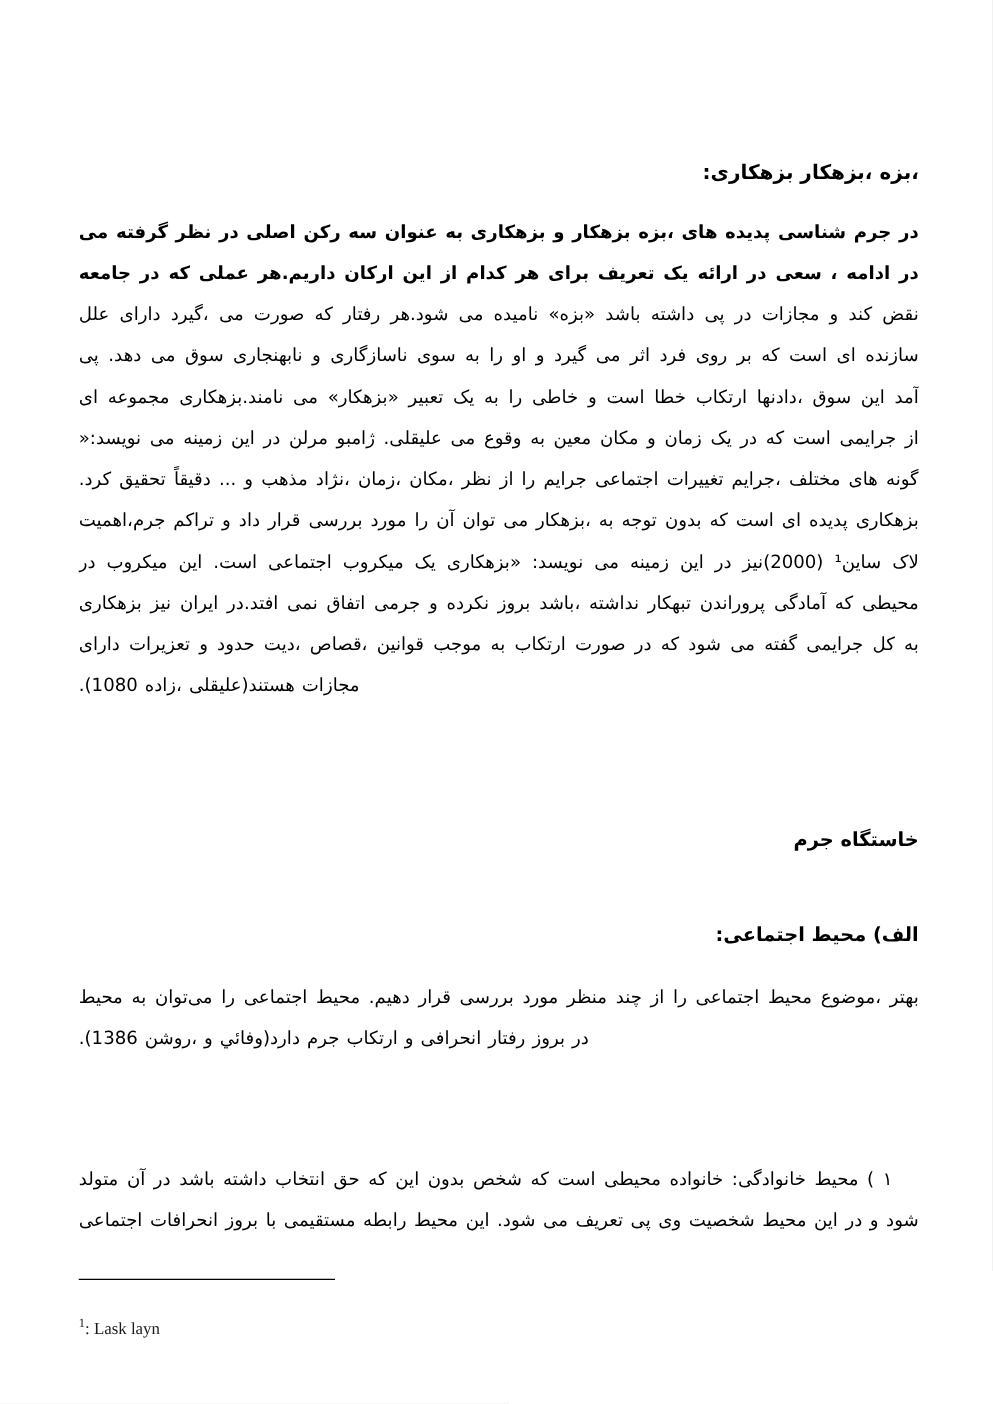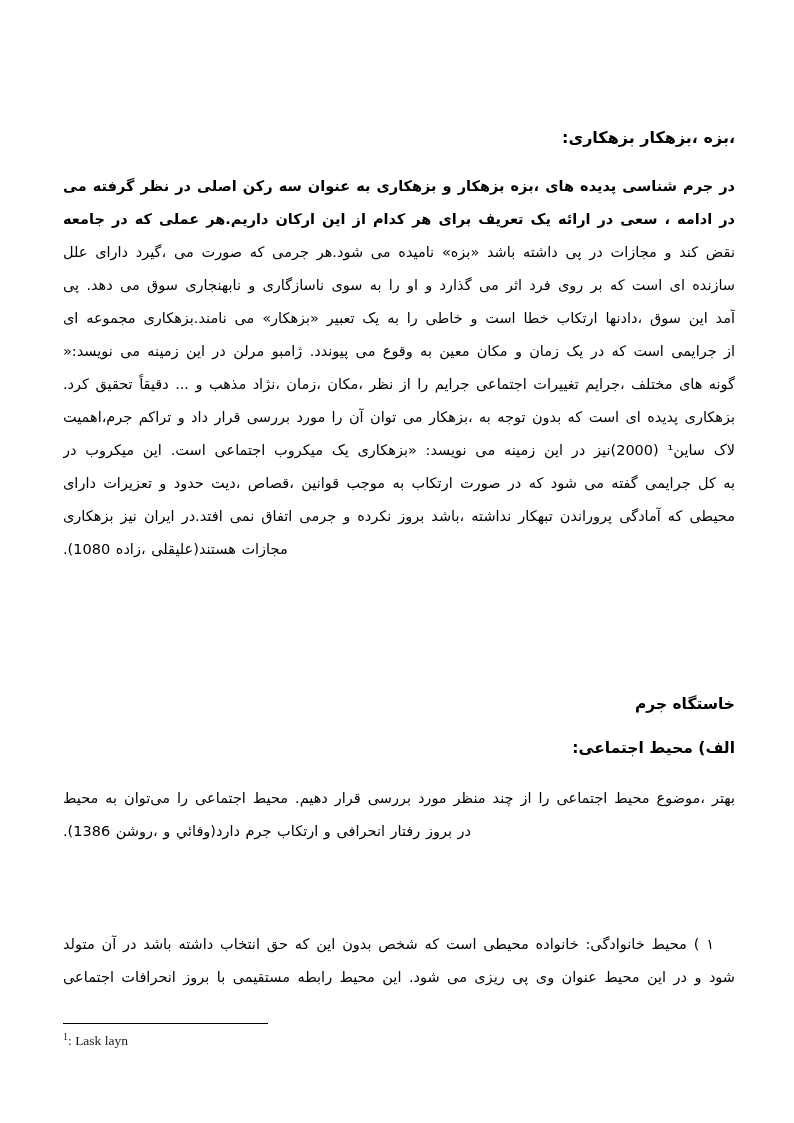--- a/index.html
+++ b/index.html
@@ -17,21 +17,21 @@
 
   .doc-title {
     top:121px; right:59px;
     font-size:16px; font-weight:bold;
     line-height:33px; height:33px;
     text-align:right;
   }
   .para { width:672px; right:59px; }
   .p1 { top:170px; }
   .h2 {
-    top:688px; right:59px;
+    top:656px; right:59px;
     font-size:15.5px; font-weight:bold;
     line-height:33px; height:33px; text-align:right;
   }
   .h3 {
     top:732px; right:59px;
     font-size:15.5px; font-weight:bold;
     line-height:33px; height:33px; text-align:center;
   }
   .p2 { top:782px; }
   .p3 { top:928px; }
@@ -45,21 +45,21 @@
   }
   .tline.b   { font-weight:bold; }
   .tline.last{ text-align-last:left; }
   .tline.ind { padding-right:21px; }
 
   .fn-sep {
     top:1023px; left:63px; width:205px; height:0;
     border-top:1.5px solid #000000;
   }
   .footnote {
-    top:1031px; left:63px;
+    top:1053px; left:63px;
     direction:ltr;
     font-family:"Liberation Serif", serif;
     font-size:13.5px; line-height:20px;
     color:#1a1a1a;
   }
   .fnmark {
     font-size:10px;
     vertical-align:super;
     line-height:0;
   }
@@ -67,44 +67,44 @@
 </head>
 <body>
 
 <div class="page">
 
   <div class="abs rtl doc-title">،بزه ،بزهکار بزهکاری:</div>
 
   <div class="abs rtl para p1">
       <div class="tline b">در جرم شناسی پدیده های ،بزه بزهکار و بزهکاری به عنوان سه رکن اصلی در نظر گرفته می شود. بنابراین</div>
       <div class="tline b">در ادامه ، سعی در ارائه یک تعریف برای هر کدام از این ارکان داریم.هر عملی که در جامعه قوانین را</div>
-      <div class="tline">نقض کند و مجازات در پی داشته باشد «بزه» نامیده می شود.هر جرمی که صورت می ،گیرد دارای علل</div>
-      <div class="tline">سازنده ای است که بر روی فرد اثر می گذارد و او را به سوی ناسازگاری و نابهنجاری سوق می دهد. پی</div>
+      <div class="tline">نقض کند و مجازات در پی داشته باشد «بزه» نامیده می شود.هر رفتار که صورت می ،گیرد دارای علل</div>
+      <div class="tline">سازنده ای است که بر روی فرد اثر می گیرد و او را به سوی ناسازگاری و نابهنجاری سوق می دهد. پی</div>
       <div class="tline">آمد این سوق ،دادنها ارتکاب خطا است و خاطی را به یک تعبیر «بزهکار» می نامند.بزهکاری مجموعه ای</div>
-      <div class="tline">از جرایمی است که در یک زمان و مکان معین به وقوع می پیوندد. ژامبو مرلن در این زمینه می نویسد:«</div>
+      <div class="tline">از جرایمی است که در یک زمان و مکان معین به وقوع می علیقلی. ژامبو مرلن در این زمینه می نویسد:«</div>
       <div class="tline">گونه های مختلف ،جرایم تغییرات اجتماعی جرایم را از نظر ،مکان ،زمان ،نژاد مذهب و ... دقیقاً تحقیق کرد.</div>
       <div class="tline">بزهکاری پدیده ای است که بدون توجه به ،بزهکار می توان آن را مورد بررسی قرار داد و تراکم جرم،اهمیت</div>
       <div class="tline">لاک ساین¹ (2000)نیز در این زمینه می نویسد: «بزهکاری یک میکروب اجتماعی است. این میکروب در</div>
+      <div class="tline">محیطی که آمادگی پروراندن تبهکار نداشته ،باشد بروز نکرده و جرمی اتفاق نمی افتد.در ایران نیز بزهکاری</div>
       <div class="tline">به کل جرایمی گفته می شود که در صورت ارتکاب به موجب قوانین ،قصاص ،دیت حدود و تعزیرات دارای</div>
-      <div class="tline">محیطی که آمادگی پروراندن تبهکار نداشته ،باشد بروز نکرده و جرمی اتفاق نمی افتد.در ایران نیز بزهکاری</div>
       <div class="tline last">مجازات هستند(علیقلی ،زاده 1080).</div>
     </div>
 
   <div class="abs rtl h2">خاستگاه جرم</div>
 
   <div class="abs rtl h3">الف) محیط اجتماعی:</div>
 
   <div class="abs rtl para p2">
       <div class="tline">بهتر ،موضوع محیط اجتماعی را از چند منظر مورد بررسی قرار دهیم. محیط اجتماعی را می‌توان به محیط</div>
       <div class="tline last">در بروز رفتار انحرافی و ارتکاب جرم دارد(وفائي و ،روشن 1386).</div>
     </div>
 
   <div class="abs rtl para p3">
       <div class="tline ind">۱ ) محیط خانوادگی: خانواده محیطی است که شخص بدون این که حق انتخاب داشته باشد در آن متولد می</div>
-      <div class="tline">شود و در این محیط عنوان وی پی ریزی می شود. این محیط رابطه مستقیمی با بروز انحرافات اجتماعی</div>
+      <div class="tline">شود و در این محیط شخصیت وی پی تعریف می شود. این محیط رابطه مستقیمی با بروز انحرافات اجتماعی</div>
     </div>
 
   <div class="abs fn-sep"></div>
 
   <div class="abs footnote">
     <span class="fnmark">1</span><span>: Lask layn</span>
   </div>
 
 </div>
 

